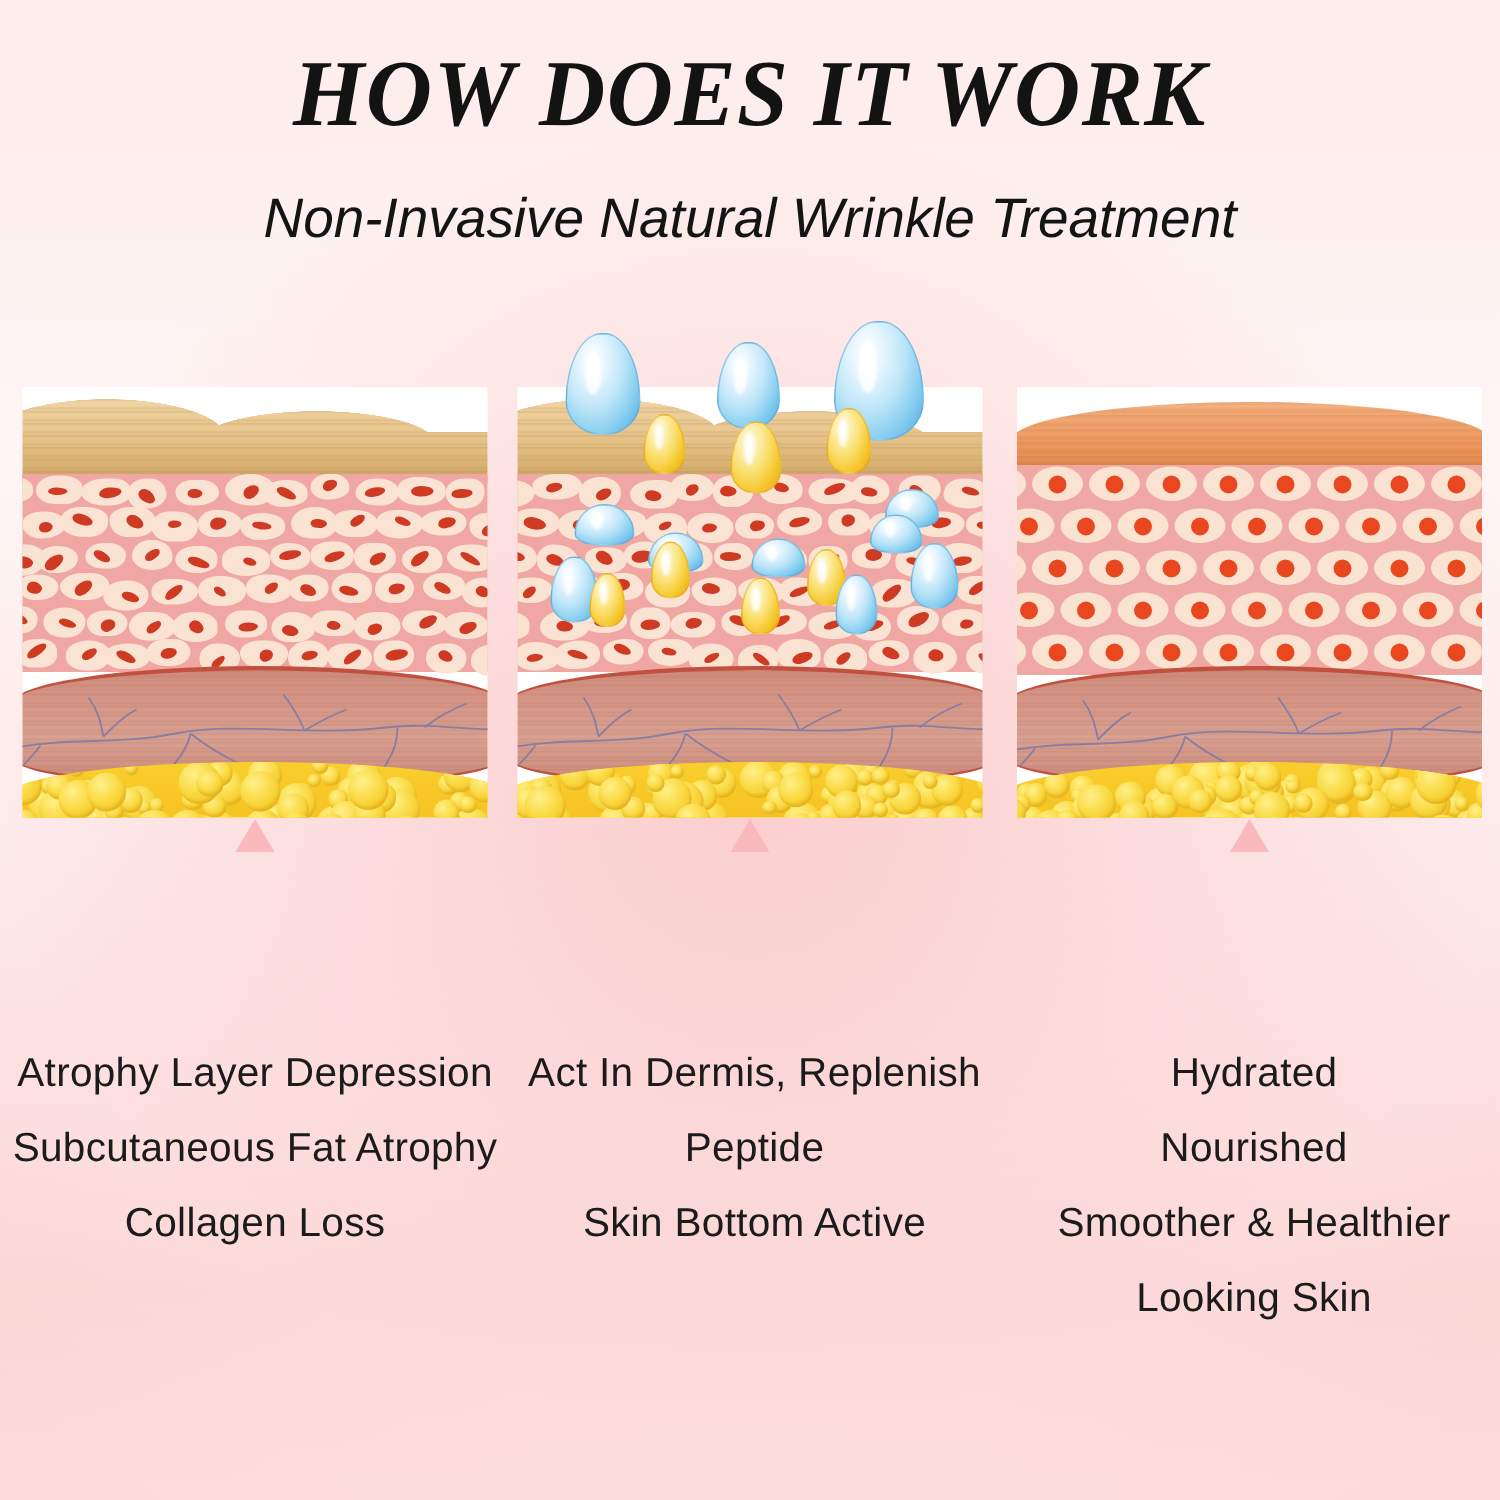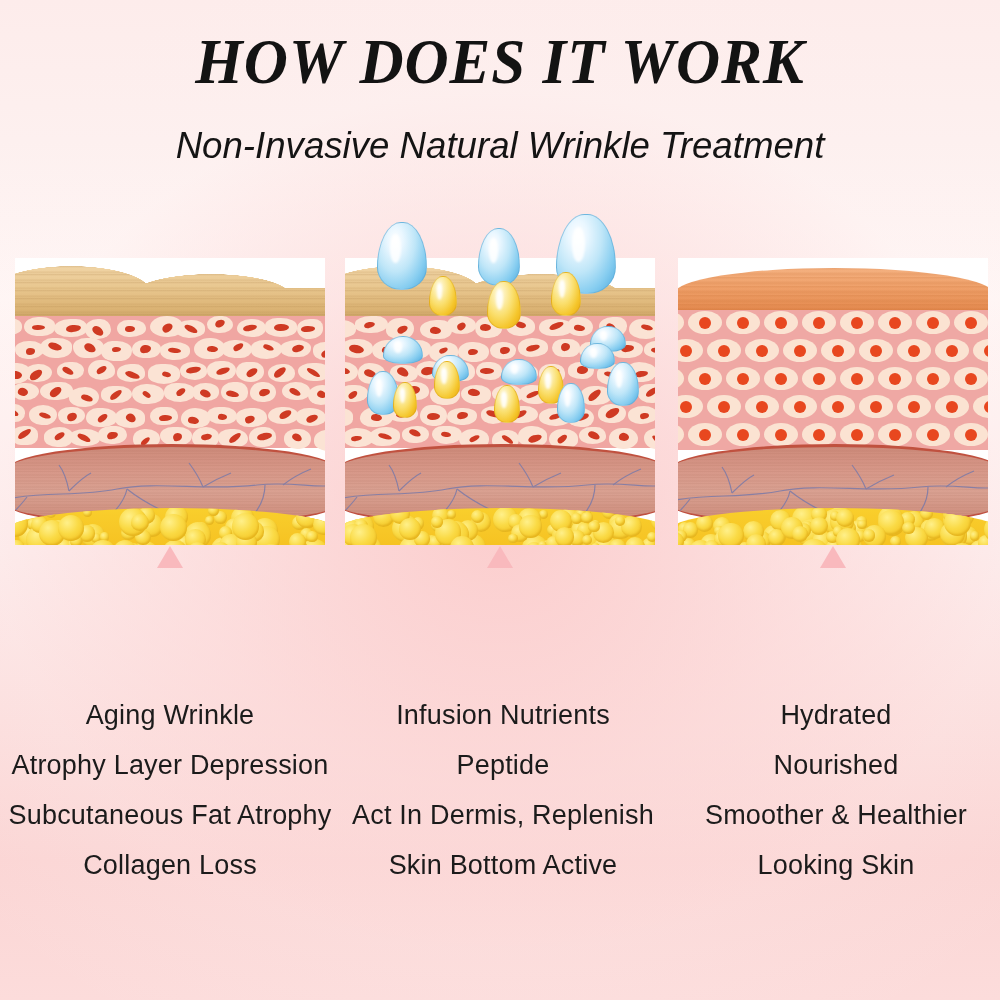--- a/index.html
+++ b/index.html
@@ -900,29 +900,27 @@
       </div>
     </div>
 
   <div class="notch" style="left:157px;top:546px;"></div>
   <div class="notch" style="left:487px;top:546px;"></div>
   <div class="notch" style="left:820px;top:546px;"></div>
 
 
   <div class="lists">
     <div class="col" style="left:0px;width:340px;">
-      <div class="item">Aging Wrinkle</div>
       <div class="item">Atrophy Layer Depression</div>
       <div class="item">Subcutaneous Fat Atrophy</div>
       <div class="item">Collagen Loss</div>
     </div>
     <div class="col" style="left:333px;width:340px;">
-      <div class="item">Infusion Nutrients</div>
+      <div class="item">Act In Dermis, Replenish</div>
       <div class="item">Peptide</div>
-      <div class="item">Act In Dermis, Replenish</div>
       <div class="item">Skin Bottom Active</div>
     </div>
     <div class="col" style="left:666px;width:340px;">
       <div class="item">Hydrated</div>
       <div class="item">Nourished</div>
       <div class="item">Smoother &amp; Healthier</div>
       <div class="item">Looking Skin</div>
     </div>
   </div>
 

